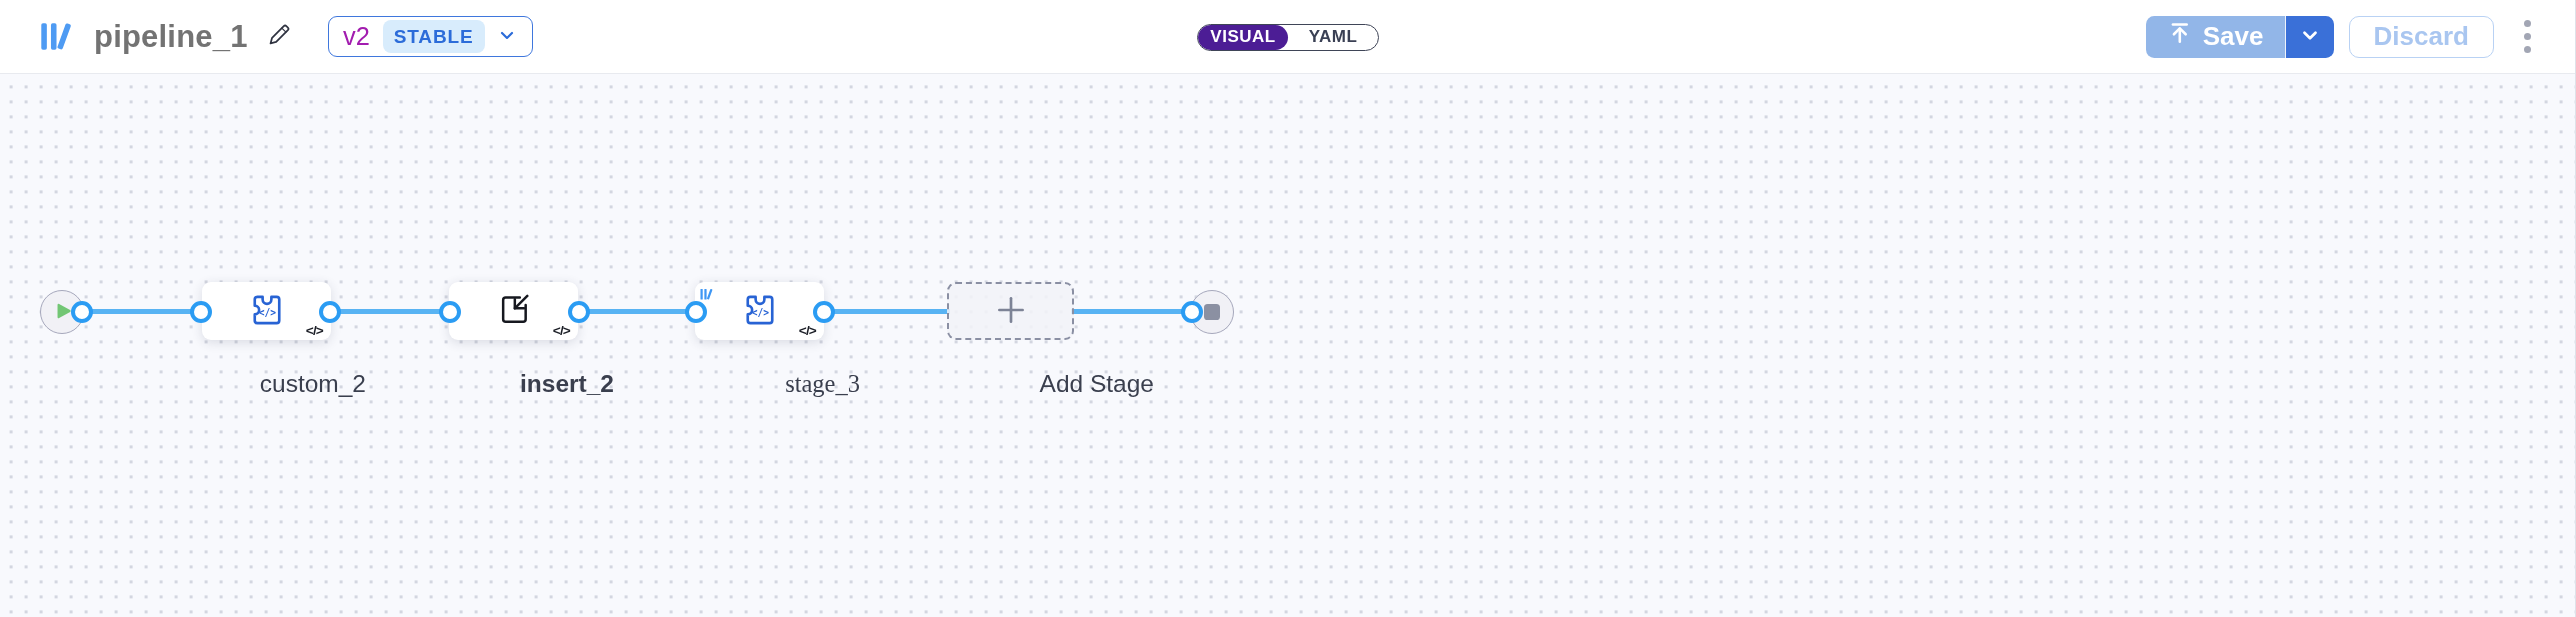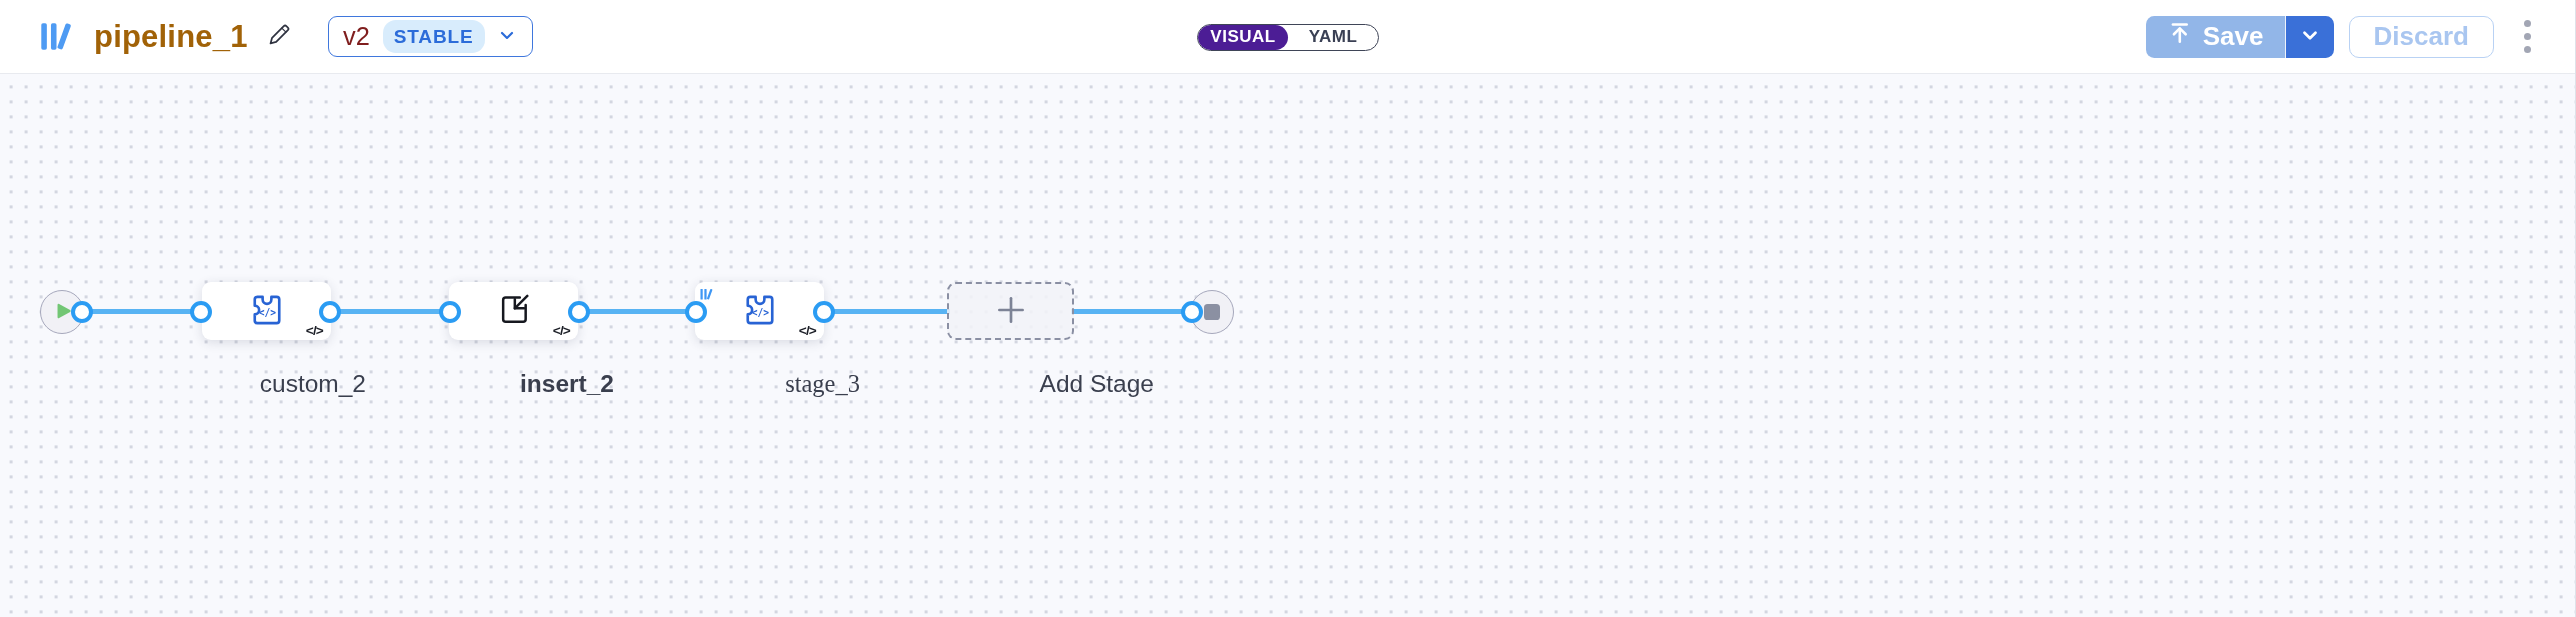--- a/index.html
+++ b/index.html
@@ -7,30 +7,30 @@
   body { font-family:"Liberation Sans", sans-serif; background:#fff; overflow:hidden; }
   .page { position:relative; width:2576px; height:617px; border-right:1.8px solid #dfe2e9; }
 
   
   .header {
     position:absolute; top:0; left:0; width:100%; height:74px;
     background:#fff; border-bottom:1.8px solid #e8eaef;
     display:flex; align-items:center; padding:0 40px; z-index:10;
   }
   .logo { display:flex; align-items:flex-end; flex:0 0 auto; }
-  .title { margin-left:20px; font-size:31px; font-weight:700; color:#a16207; letter-spacing:0.2px; }
+  .title { margin-left:20px; font-size:31px; font-weight:700; color:#737373; letter-spacing:0.2px; }
   .edit-btn { margin-left:18px; background:none; border:none; cursor:pointer; display:flex; align-items:center; }
   .version-pill {
     margin-left:36px; height:41px; border:1.8px solid #3f77dd; border-radius:9px;
     background:#fff; display:flex; align-items:center; gap:12.7px; padding:0 14.5px; cursor:pointer;
   }
-  .version-label { font-size:25.4px; color:#7f1d1d; font-weight:500; }
+  .version-label { font-size:25.4px; color:#a21caf; font-weight:500; }
   .stable-badge {
     background:#d8ecfc; color:#2c6cd9; font-size:19px; font-weight:700;
-    letter-spacing:0.9px; padding:5.4px 11px; border-radius:13px;
+    letter-spacing:0.9px; padding:5.4px 11px; border-radius:8px;
   }
 
   .mode-toggle {
     position:absolute; left:1197px; top:23.6px; height:27px; width:182px;
     display:flex; border:1.8px solid #3f4557; border-radius:14.5px; background:#fff; overflow:hidden;
   }
   .mode-seg {
     flex:1; border:none; background:transparent; font-family:inherit;
     font-size:17px; font-weight:700; letter-spacing:0.5px; color:#3a4054;
     display:flex; align-items:center; justify-content:center; cursor:pointer;

